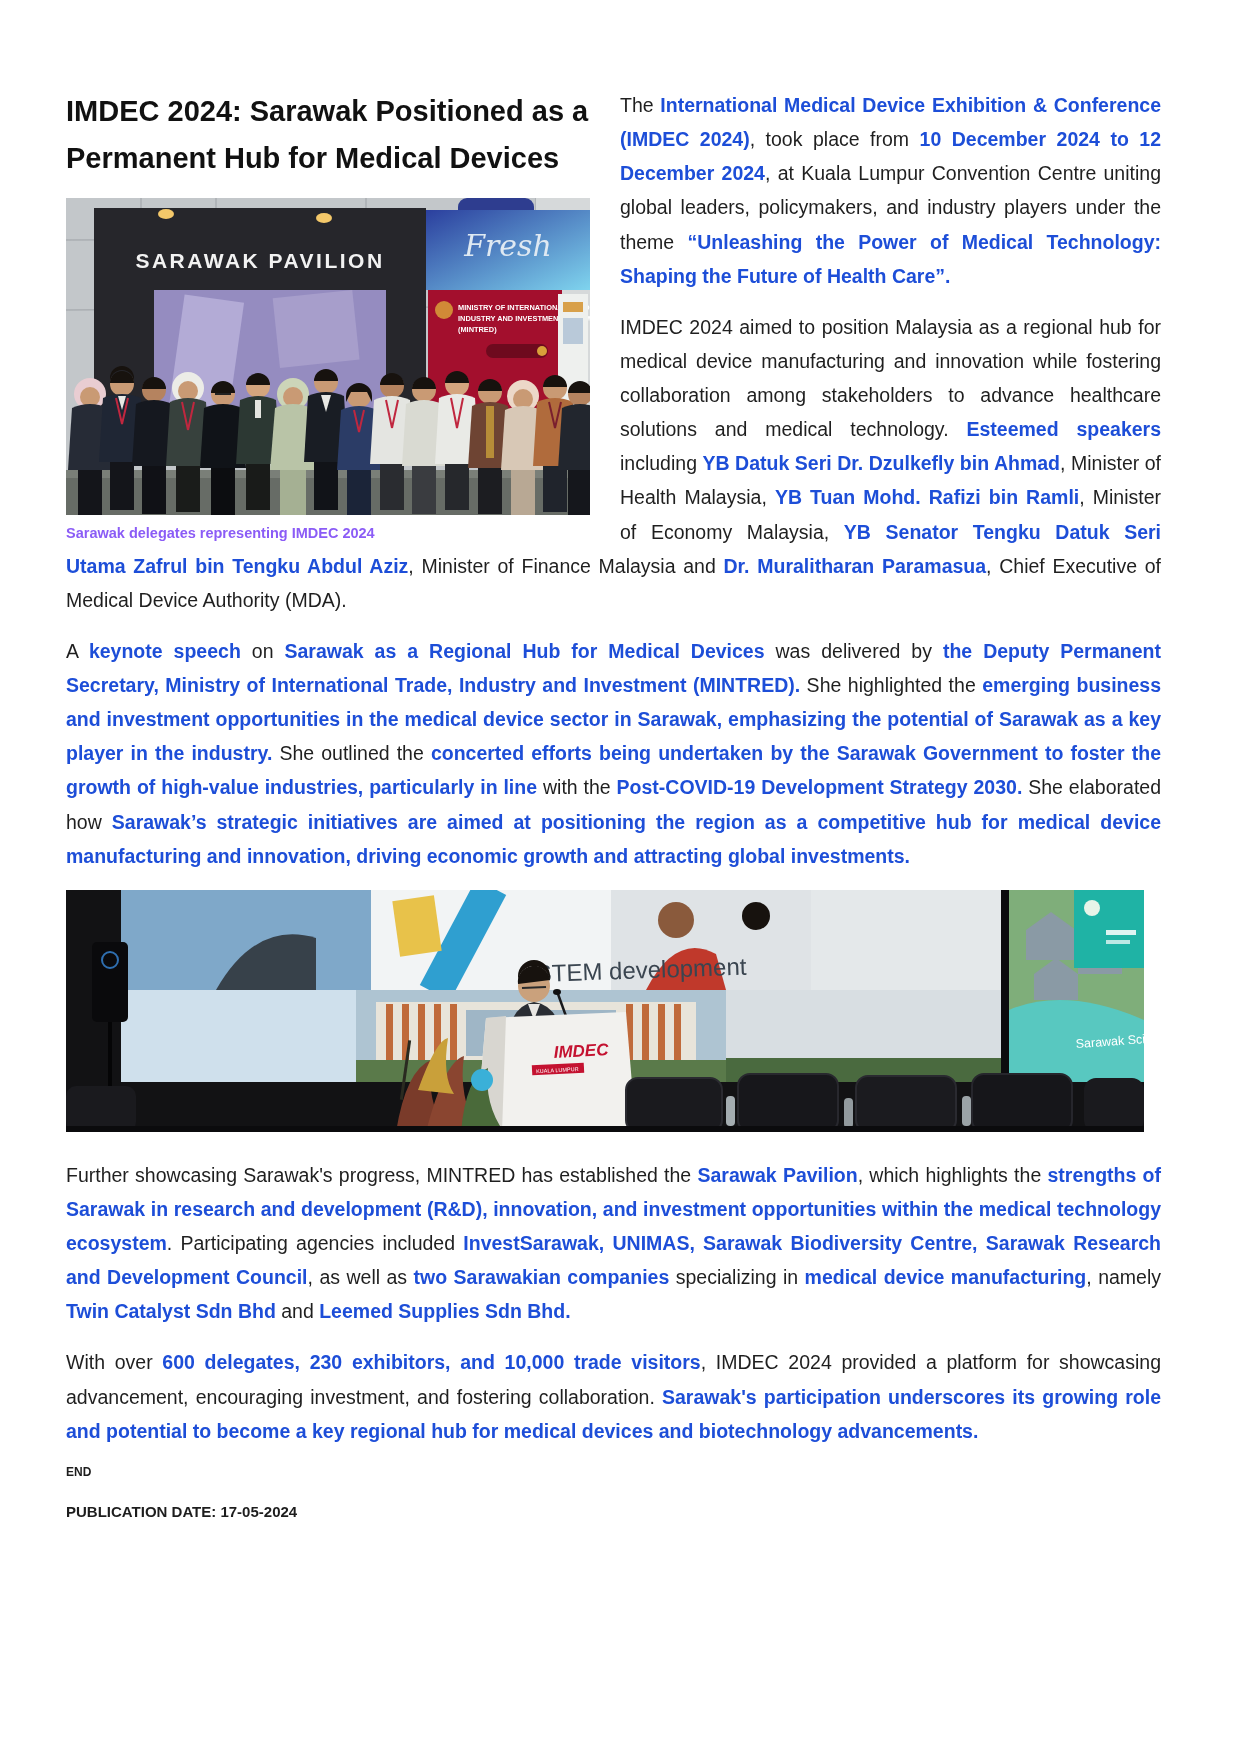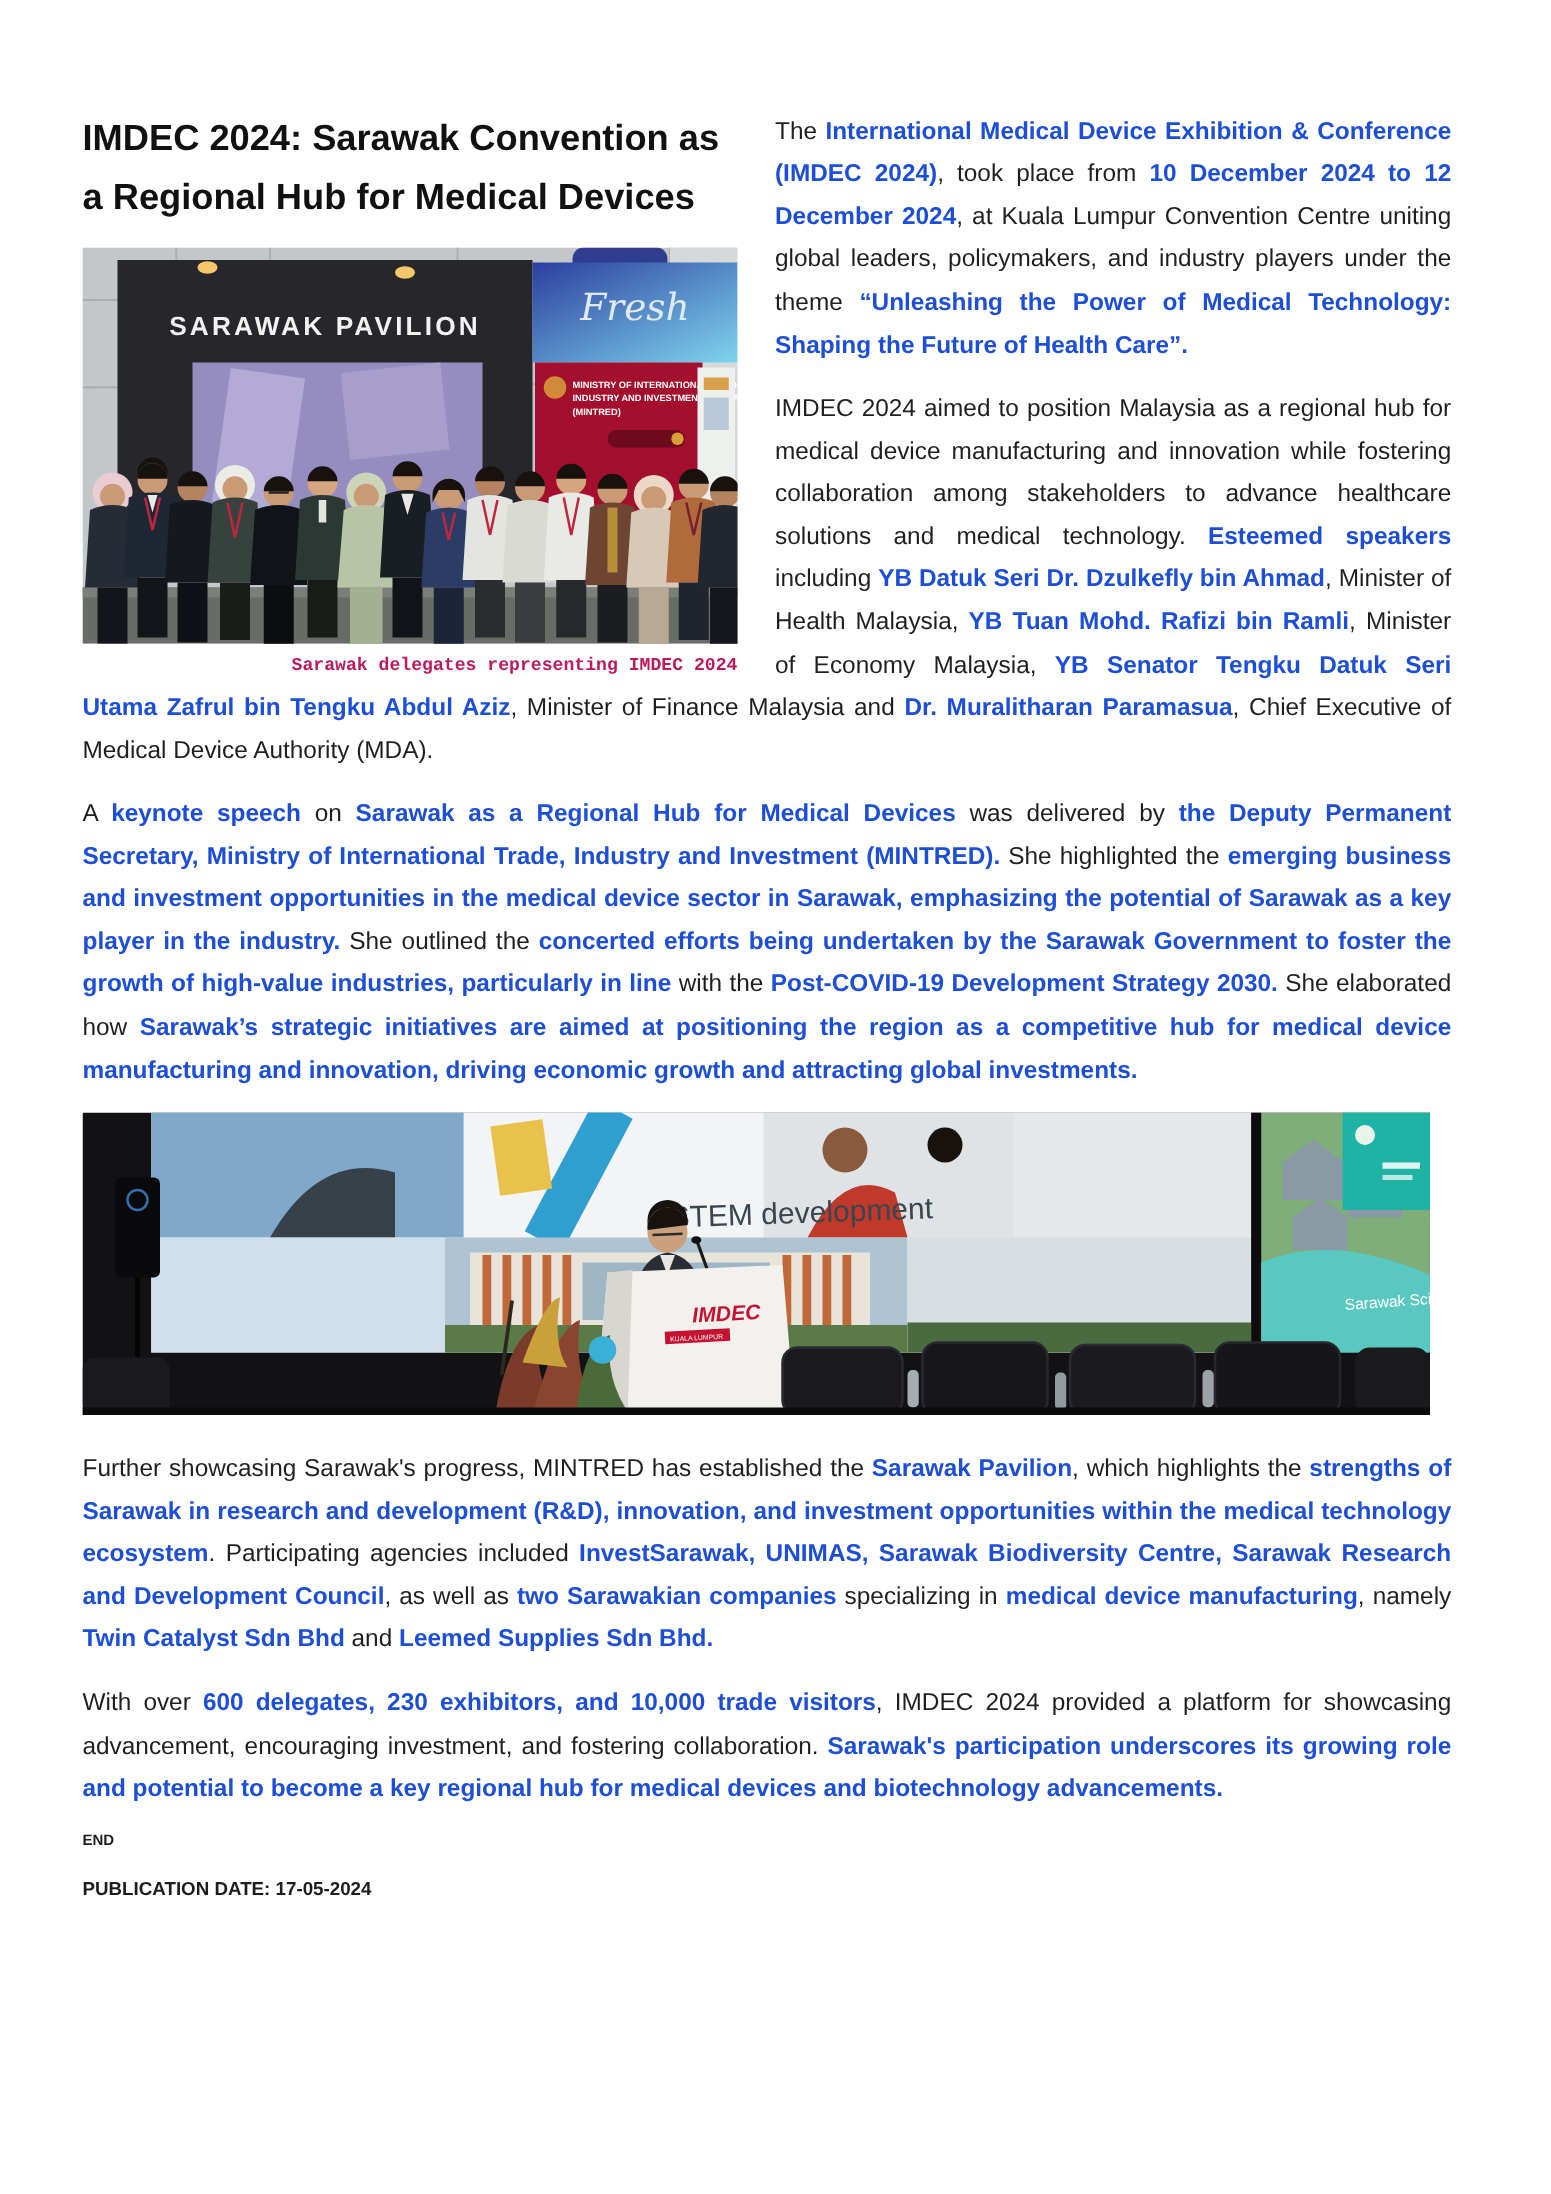--- a/index.html
+++ b/index.html
@@ -13,43 +13,43 @@
   h1.title {
     float:left; width:524px;
     font-size:29px; line-height:1.62; font-weight:700; color:#111;
     margin-right:30px;
   }
   .left-block { float:left; width:524px; margin-right:30px; }
   figure { margin:0; }
   .photo1-fig { margin-top:16px; }
   .photo1-fig svg, .photo2-fig svg { display:block; }
   figcaption {
-    text-align:right; font-weight:700; font-size:14.5px; color:#be185d;
-    margin-top:9px; line-height:1.3;font-family:Liberation Mono, monospace;
+    text-align:left; font-weight:700; font-size:14.5px; color:#8b5cf6;
+    margin-top:9px; line-height:1.3;
   }
   p.body {
     font-size:19.5px; line-height:1.75; text-align:justify;
     margin-bottom:17px; color:#1f1f1f;
   }
   span.b { font-weight:700; color:#1d4ed8; }
   .photo2-fig { margin-top:9px; }
   .photo2-fig figcaption { margin-top:13px; }
   .after-photo { margin-top:26px; }
   .end-line { font-weight:700; font-size:12px; margin-top:10px; }
   .pub-line { font-weight:700; font-size:15px; margin-top:24px; }
   .serif-italic { font-family:"DejaVu Serif", serif; font-style:italic; }
   .clearfix::after { content:""; display:block; clear:both; }
 </style>
 </head>
 <body>
 
 <div class="page clearfix">
 
   <div class="left-block">
-    <h1 class="title" style="float:none;width:auto;margin:0;">IMDEC 2024: Sarawak Convention as a Regional Hub for Medical Devices</h1>
+    <h1 class="title" style="float:none;width:auto;margin:0;">IMDEC 2024: Sarawak Positioned as a Permanent Hub for Medical Devices</h1>
 
     <figure class="photo1-fig">
       <svg width="524" height="317" viewBox="0 0 524 317">
 
         <rect x="0" y="0" width="524" height="280" fill="#c3c7ca"></rect>
         <g stroke="#aaaeb2" stroke-width="1.5">
           <line x1="0" y1="42" x2="524" y2="40"></line>
             <line x1="0" y1="112" x2="524" y2="108"></line>
           <line x1="75" y1="0" x2="75" y2="170"></line>
             <line x1="150" y1="0" x2="150" y2="120"></line>

